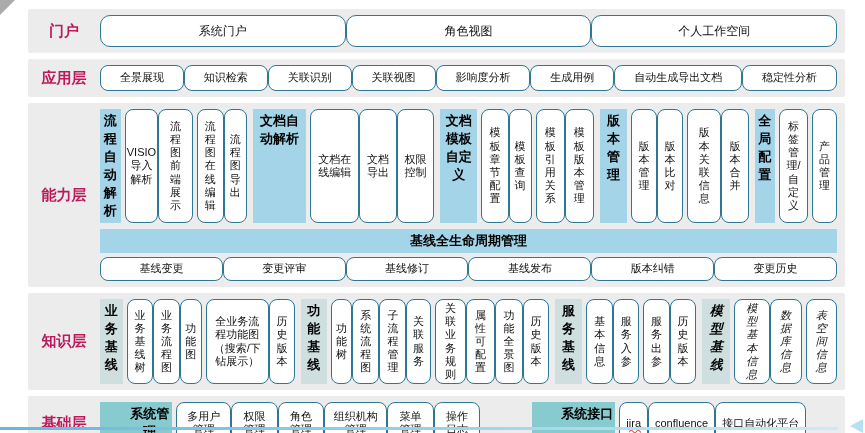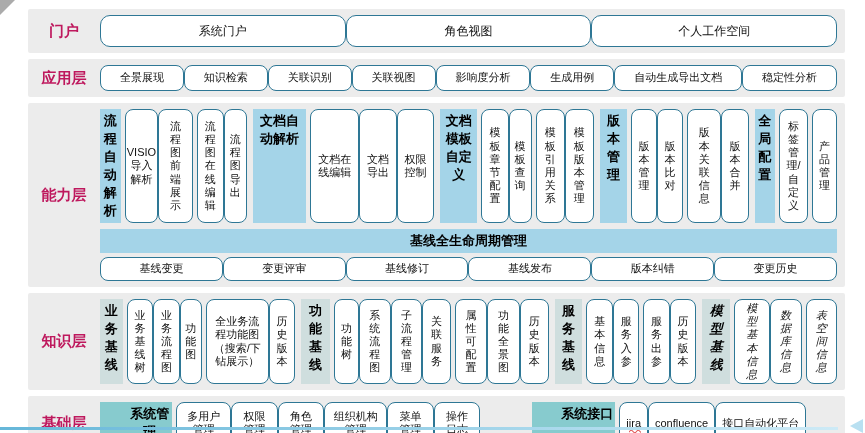--- a/index.html
+++ b/index.html
@@ -183,20 +183,21 @@
             </div>
             <div class="group" style="flex: 250 1 0px;">
               <div class="group-header">功能基线</div>
               <div class="btn-row row-0">
                 <div class="btn">功能树</div>
                 <div class="btn">系统流程图</div>
                 <div class="btn">子流程管理</div>
                 <div class="btn">关联服务</div>
               </div>
               <div class="btn-row row-1">
+                <div class="btn">关联业务规则</div>
                 <div class="btn">属性可配置</div>
                 <div class="btn">功能全景图</div>
                 <div class="btn">历史版本</div>
               </div>
             </div>
             <div class="group" style="flex: 143 1 0px;">
               <div class="group-header">服务基线</div>
               <div class="btn-row row-0">
                 <div class="btn">基本信息</div>
                 <div class="btn">服务入参</div>

